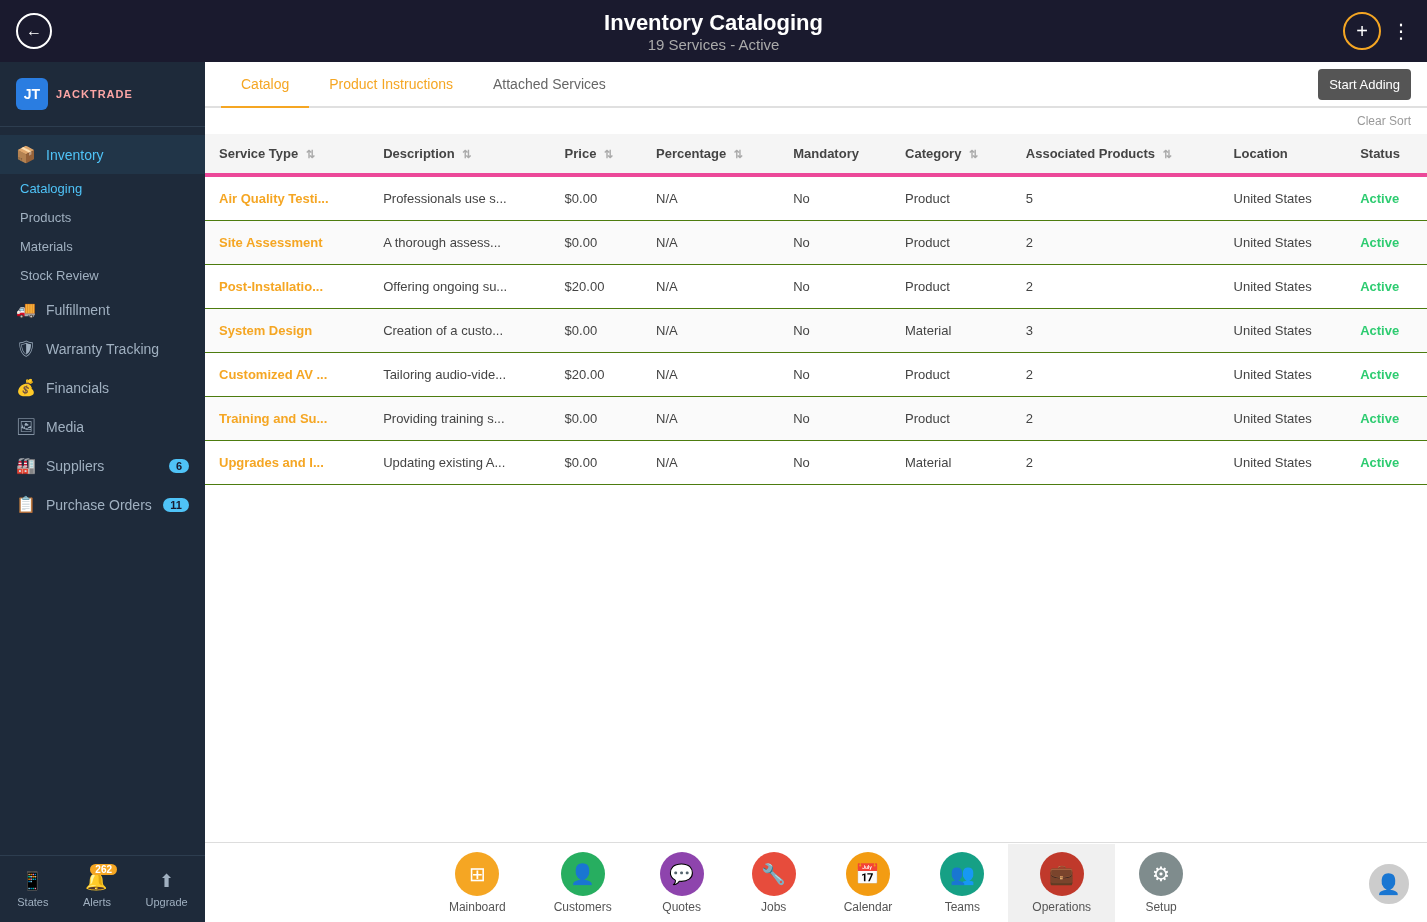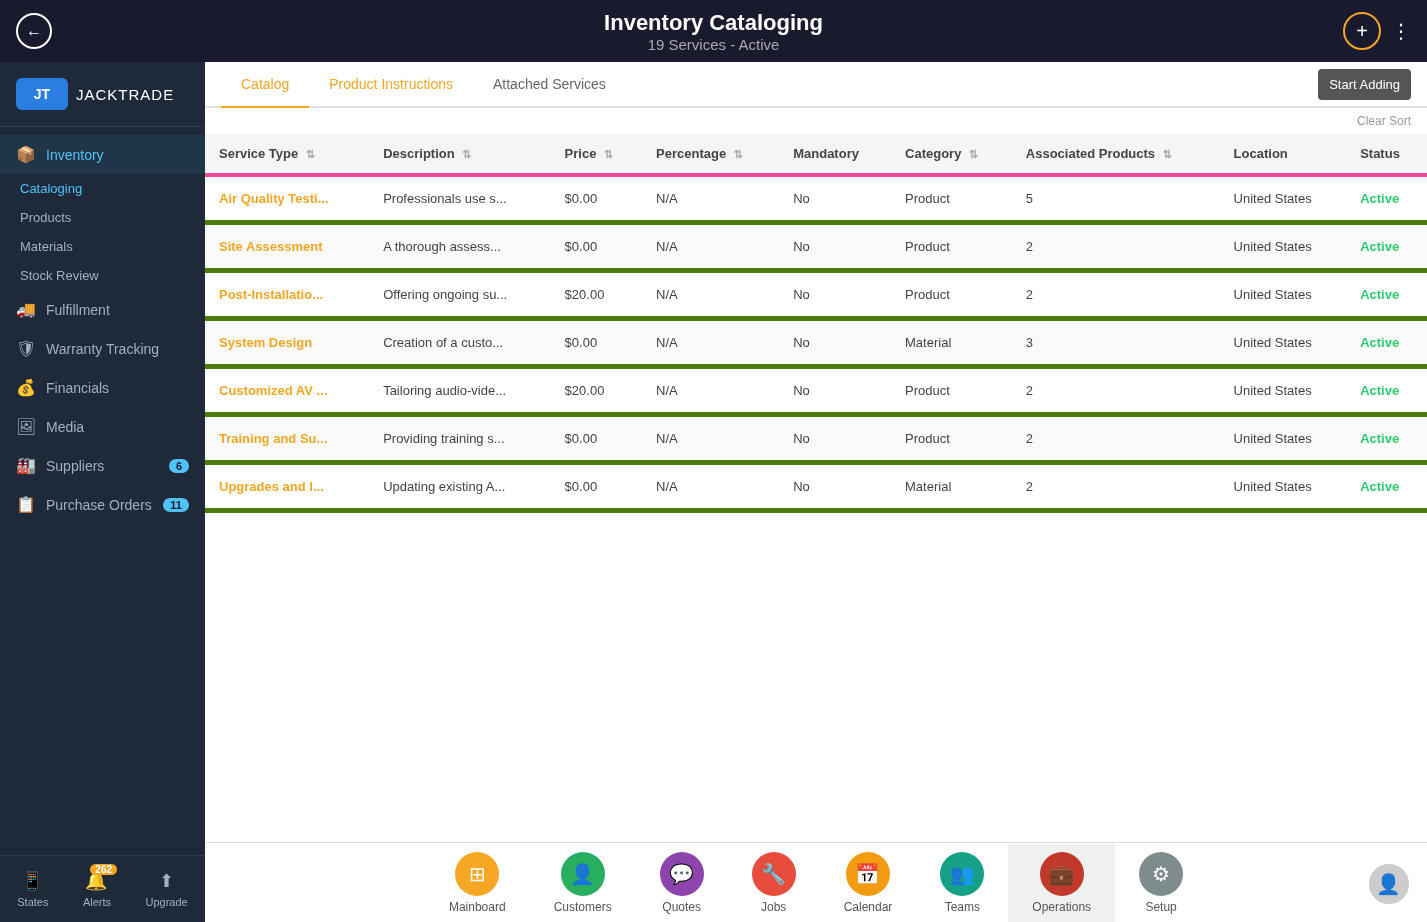--- a/index.html
+++ b/index.html
@@ -66,27 +66,27 @@
       overflow-y: auto;
     }
     .sidebar-logo {
       padding: 16px;
       display: flex;
       align-items: center;
       gap: 8px;
       border-bottom: 1px solid #2d3d4f;
     }
     .logo-icon {
-      width: 52px; height: 32px;
+      width: 32px; height: 32px;
       background: #2a7de1;
       border-radius: 6px;
       display: flex; align-items: center; justify-content: center;
       font-weight: bold; font-size: 14px;
     }
-    .logo-text { font-size: 15px; font-weight: 400; letter-spacing: 1px; color: #ffffff; }
+    .logo-text { font-size: 11px; font-weight: 700; letter-spacing: 1px; color: #fca5a5; }
     .sidebar-nav { flex: 1; padding: 8px 0; }
     .sidebar-item {
       display: flex;
       align-items: center;
       gap: 10px;
       padding: 10px 16px;
       cursor: pointer;
       font-size: 14px;
       color: #a0b0c0;
       position: relative;
@@ -225,21 +225,21 @@
     thead th {
       padding: 12px 14px;
       text-align: left;
       font-weight: 600;
       color: #444;
       white-space: nowrap;
       border-bottom: 4px solid #ec4899;
     }
     thead th .sort-icon { color: #aaa; margin-left: 4px; font-size: 11px; }
     tbody tr {
-      border-bottom: 5px solid #4d7c0f;
+      border-bottom: 1px solid #4d7c0f;
     }
     tbody tr:nth-child(odd) { background: white; }
     tbody tr:nth-child(even) { background: #fafafa; }
     tbody td {
       padding: 14px 14px;
       color: #444;
       vertical-align: middle;
     }
     .service-link {
       color: #f5a623;

